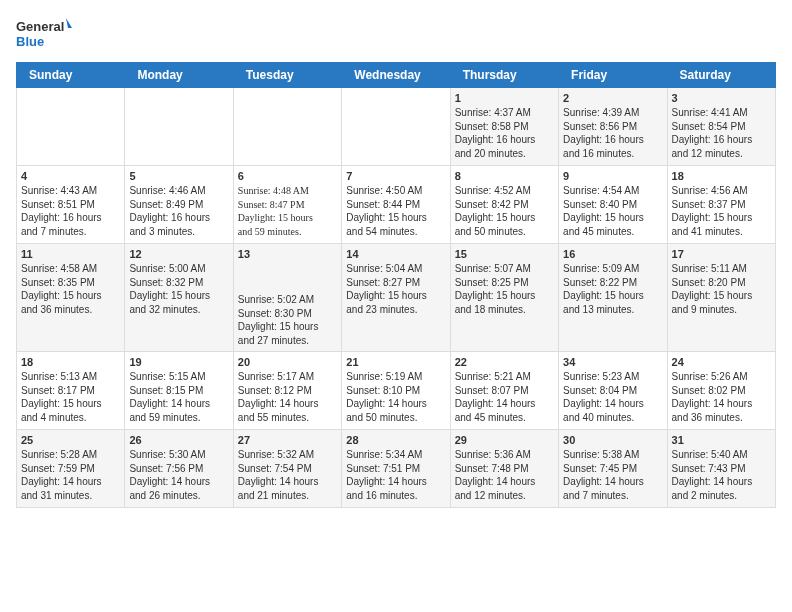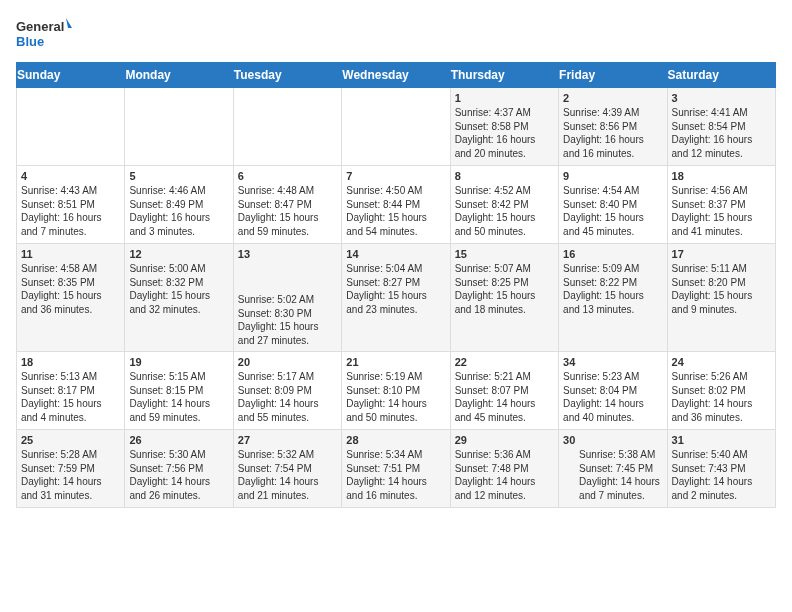--- a/index.html
+++ b/index.html
@@ -41,21 +41,21 @@
     table {
       width: 100%;
       border-collapse: collapse;
       table-layout: fixed;
     }
     thead tr {
       background-color: #2979c2;
       color: #fff;
     }
     thead th {
-      padding: 5px 0;
+      padding: 5px 12px;
       font-size: 12px;
       font-weight: bold;
       text-align: left;
       border: 1px solid #2979c2;
     }
     tbody tr {
       vertical-align: top;
     }
     tbody tr:nth-child(odd) {
       background-color: #f5f5f5;
@@ -155,21 +155,21 @@
           </td>
           <td>
             <span class="day-num">5</span>
             <div class="cell-content" style="white-space: pre-line;">Sunrise: 4:46 AM
 Sunset: 8:49 PM
 Daylight: 16 hours
 and 3 minutes.</div>
           </td>
           <td>
             <span class="day-num">6</span>
-            <div class="cell-content" style="white-space: pre-line;">Sunrise: 4:48 AM
+            <div class="cell-content" style="white-space: pre-line; font-family: Liberation Serif, serif;">Sunrise: 4:48 AM
 Sunset: 8:47 PM
 Daylight: 15 hours
 and 59 minutes.</div>
           </td>
           <td>
             <span class="day-num">7</span>
             <div class="cell-content" style="white-space: pre-line;">Sunrise: 4:50 AM
 Sunset: 8:44 PM
 Daylight: 15 hours
 and 54 minutes.</div>
@@ -258,21 +258,21 @@
           <td>
             <span class="day-num">19</span>
             <div class="cell-content" style="white-space: pre-line;">Sunrise: 5:15 AM
 Sunset: 8:15 PM
 Daylight: 14 hours
 and 59 minutes.</div>
           </td>
           <td>
             <span class="day-num">20</span>
             <div class="cell-content" style="white-space: pre-line;">Sunrise: 5:17 AM
-Sunset: 8:09 PM
+Sunset: 8:12 PM
 Daylight: 14 hours
 and 55 minutes.</div>
           </td>
           <td>
             <span class="day-num">21</span>
             <div class="cell-content" style="white-space: pre-line;">Sunrise: 5:19 AM
 Sunset: 8:10 PM
 Daylight: 14 hours
 and 50 minutes.</div>
           </td>
@@ -329,21 +329,21 @@
           </td>
           <td>
             <span class="day-num">29</span>
             <div class="cell-content" style="white-space: pre-line;">Sunrise: 5:36 AM
 Sunset: 7:48 PM
 Daylight: 14 hours
 and 12 minutes.</div>
           </td>
           <td>
             <span class="day-num">30</span>
-            <div class="cell-content" style="white-space: pre-line; margin-left: 16px;">Sunrise: 5:38 AM
+            <div class="cell-content" style="white-space: pre-line;">Sunrise: 5:38 AM
 Sunset: 7:45 PM
 Daylight: 14 hours
 and 7 minutes.</div>
           </td>
           <td>
             <span class="day-num">31</span>
             <div class="cell-content" style="white-space: pre-line;">Sunrise: 5:40 AM
 Sunset: 7:43 PM
 Daylight: 14 hours
 and 2 minutes.</div>

